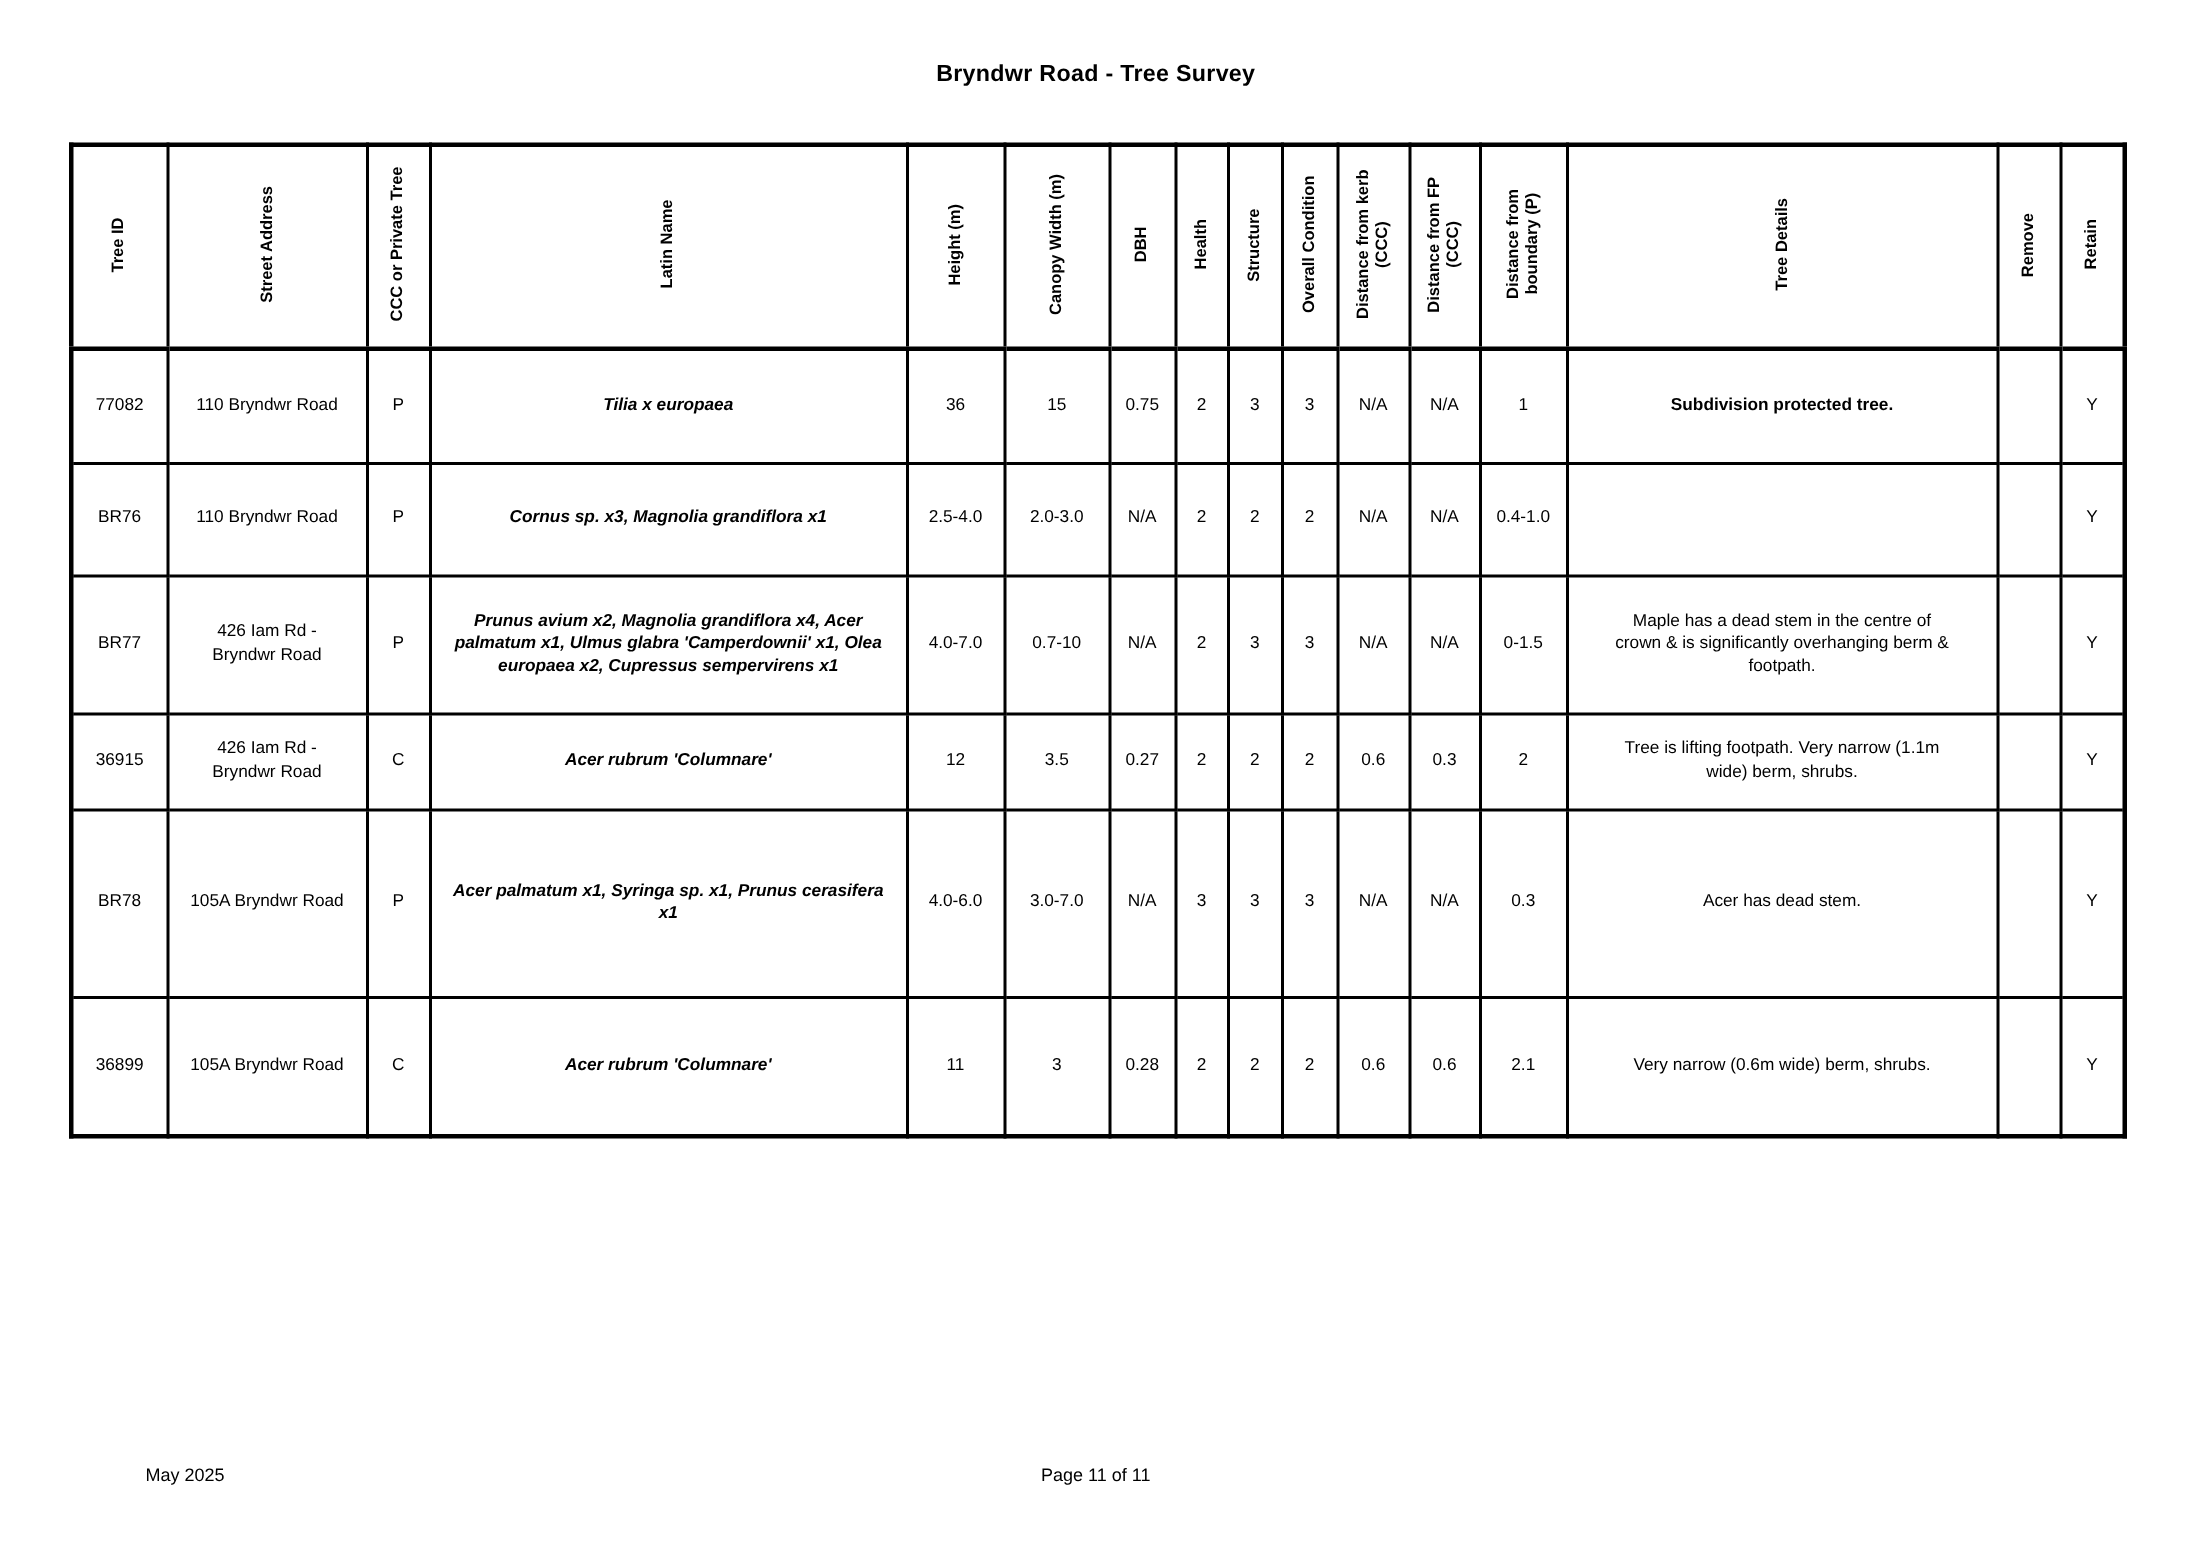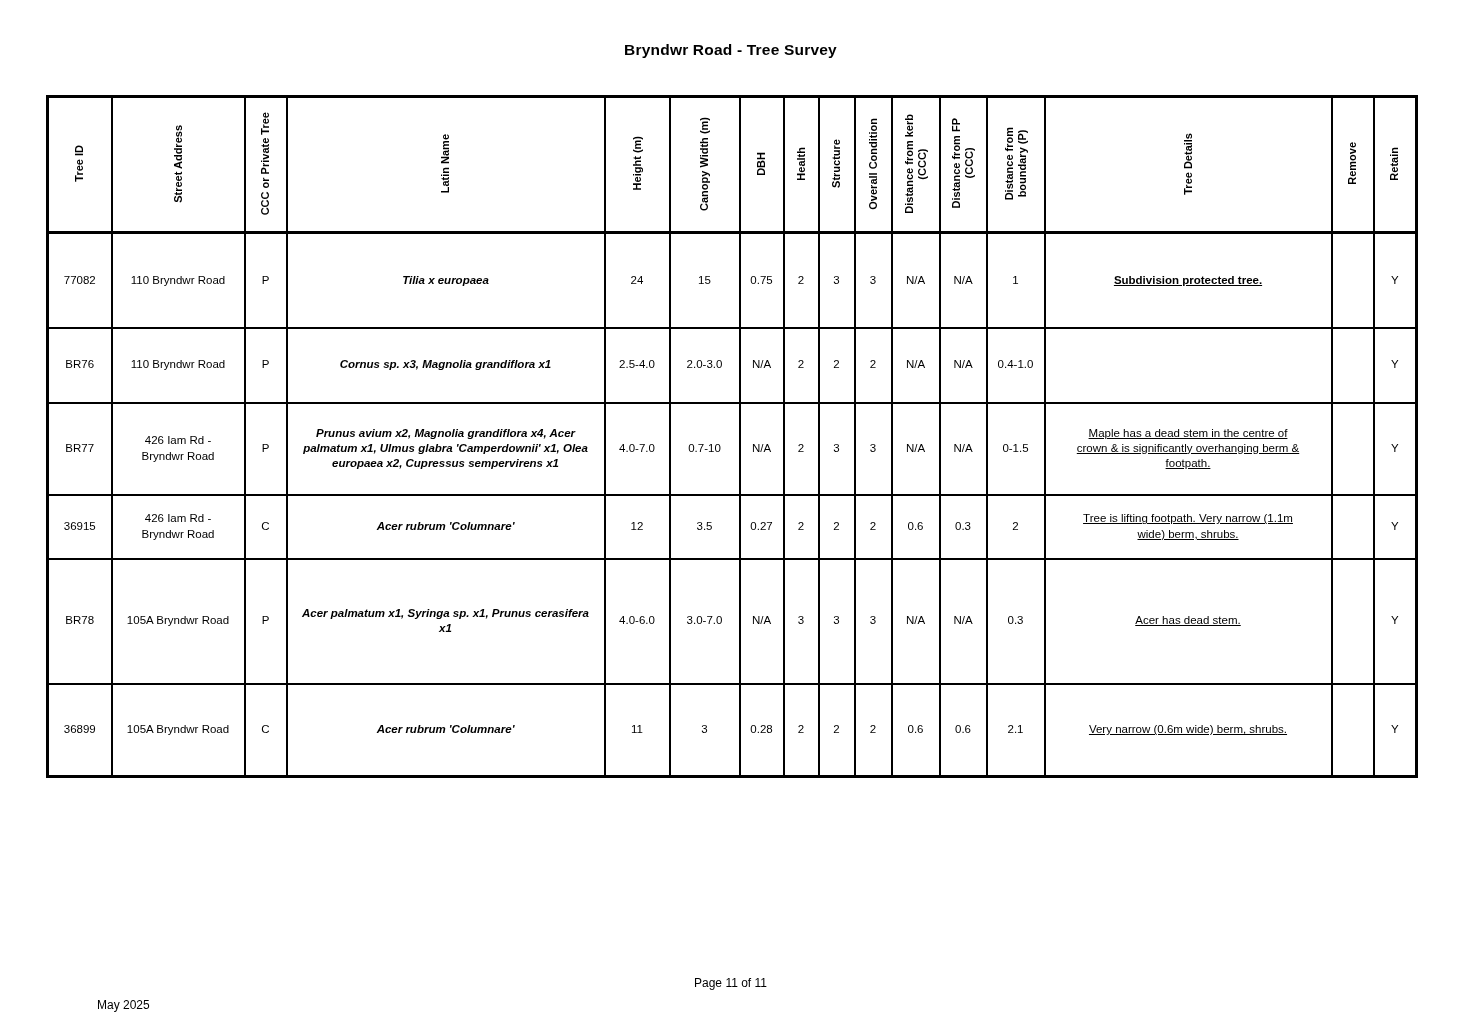--- a/index.html
+++ b/index.html
@@ -41,24 +41,24 @@
     line-height: 1.18;
     max-height: 126px;
   }
   tbody td {
     font-size: 11.5px;
     line-height: 1.32;
     padding: 4px 3px;
     white-space: pre-line;
   }
   td.latin { font-style: italic; padding: 4px 9px; font-weight: bold; }
-  td.details { padding: 4px 28px; text-decoration: underline; }
+  td.details { padding: 4px 28px; }
   td.details-bold { font-weight: bold; }
   .footer-left {
-    position: absolute; left: 97px; top: 976px; font-size: 12px; margin-top: 22px;
+    position: absolute; left: 97px; top: 976px; font-size: 12px;
   }
   .footer-center {
     position: absolute; left: 0; top: 976px; width: 100%;
     text-align: center; font-size: 12px;
   }
 </style>
 </head>
 <body>
 
 <div class="doc-title">Bryndwr Road - Tree Survey</div>
@@ -99,26 +99,26 @@
       <th><span class="vh">Distance from FP
 (CCC)</span></th>
       <th><span class="vh">Distance from
 boundary (P)</span></th>
       <th><span class="vh">Tree Details</span></th>
       <th><span class="vh">Remove</span></th>
       <th><span class="vh">Retain</span></th>
     </tr>
   </thead>
   <tbody>
-    <tr style="height:95px">
+    <tr style="height:76px">
       <td>77082</td>
       <td>110 Bryndwr Road</td>
       <td>P</td>
       <td class="latin">Tilia x europaea</td>
-      <td>24</td>
+      <td>36</td>
       <td>15</td>
       <td>0.75</td>
       <td>2</td>
       <td>3</td>
       <td>3</td>
       <td>N/A</td>
       <td>N/A</td>
       <td>1</td>
       <td class="details details-bold">Subdivision protected tree.</td>
       <td></td>

